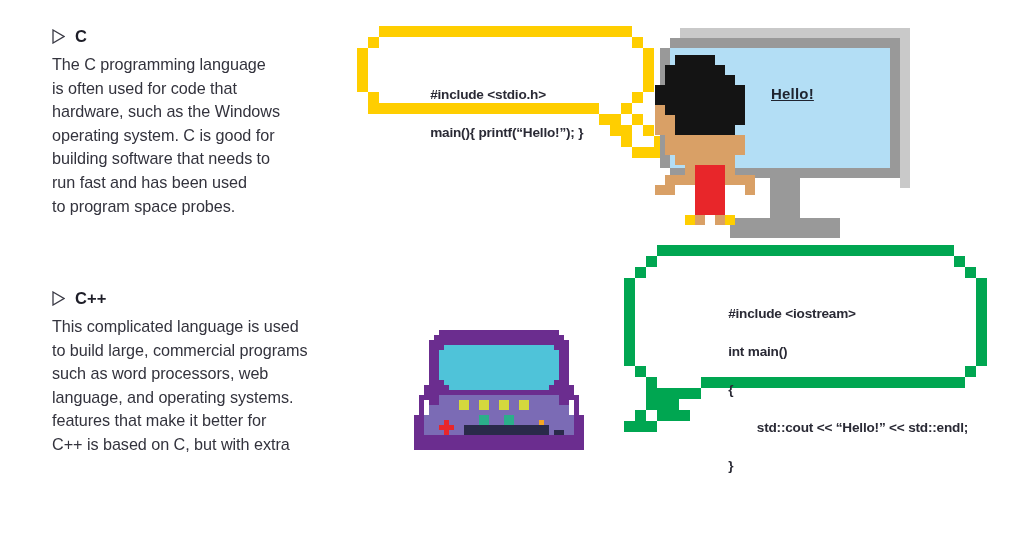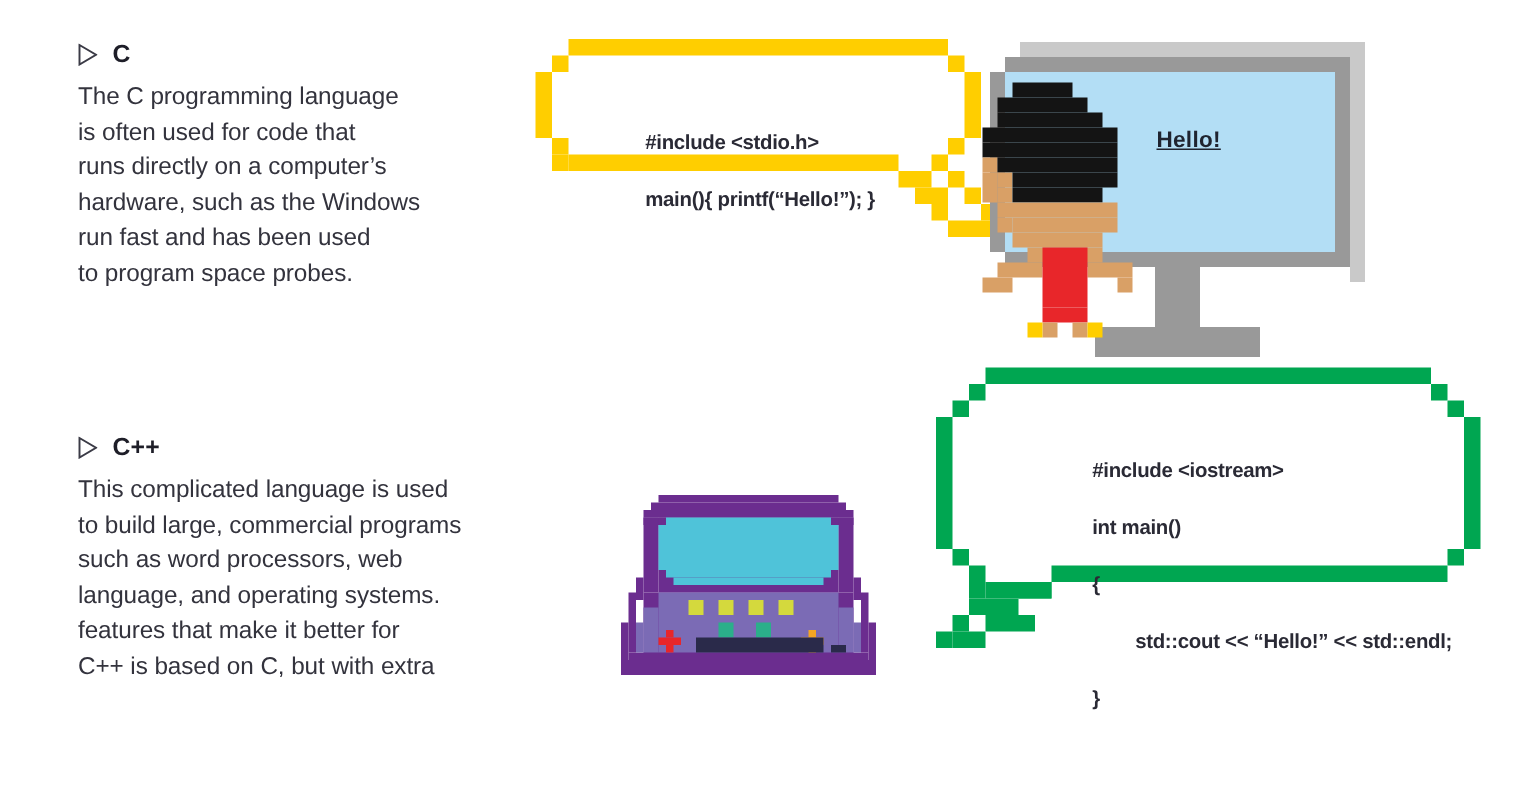--- a/index.html
+++ b/index.html
@@ -86,22 +86,23 @@
     <span class="tri-wrap">
       <svg width="13" height="15" viewBox="0 0 13 15">
           <polygon points="1,1 12,7.5 1,14" fill="none" stroke="#3b3b46" stroke-width="1.3"></polygon>
         </svg>
     </span>
     <span class="lang-title">C</span>
   </div>
   <p class="body-copy">
     <span class="ln">The C programming language</span>
     <span class="ln">is often used for code that</span>
-    <span class="ln">runs directly on a computer’s</span>
     <span class="ln">hardware, such as the Windows</span>
+    <span class="ln">operating system. C is good for</span>
+    <span class="ln">building software that needs to</span>
     <span class="ln">run fast and has been used</span>
     <span class="ln">to program space probes.</span>
   </p>
 </div>
 
 <div class="text-col" id="cpp-section">
   <div class="heading-row">
     <span class="tri-wrap">
       <svg width="13" height="15" viewBox="0 0 13 15">
           <polygon points="1,1 12,7.5 1,14" fill="none" stroke="#3b3b46" stroke-width="1.3"></polygon>

